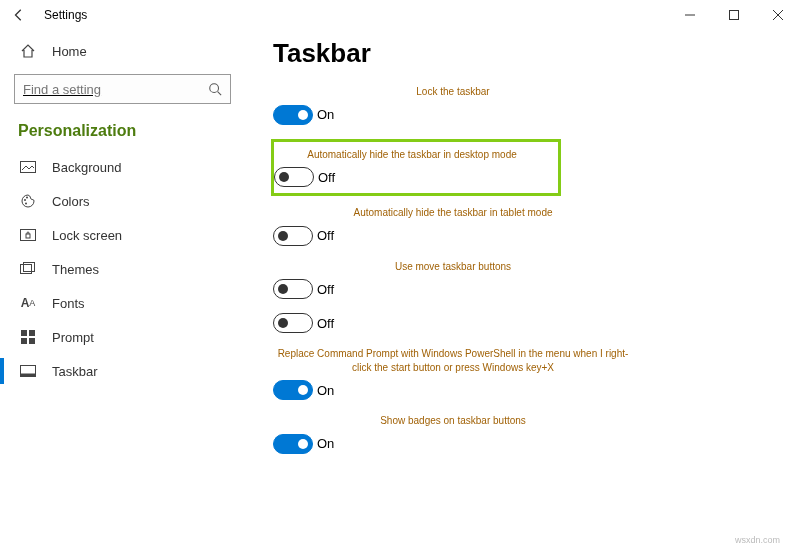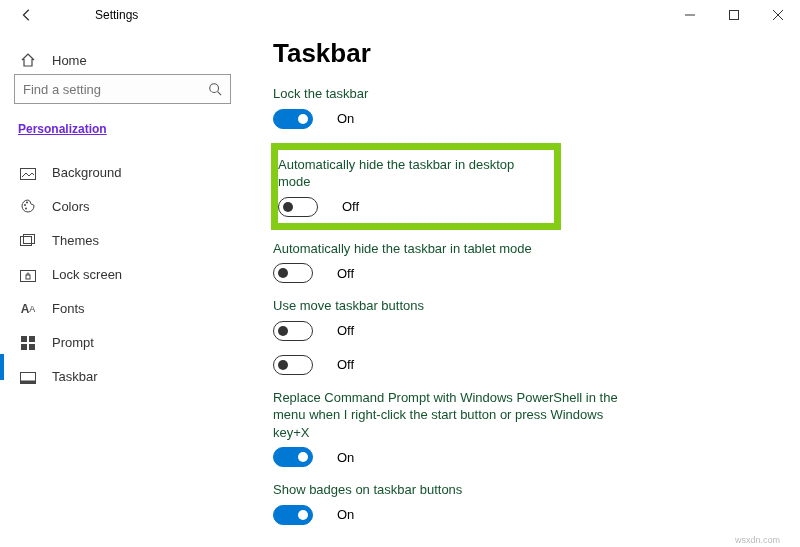--- a/index.html
+++ b/index.html
@@ -1,44 +1,44 @@
 <!DOCTYPE html>
 <html><head>
 <meta charset="utf-8">
 <style>
   * { box-sizing: border-box; margin: 0; padding: 0; font-family: "Segoe UI", -apple-system, sans-serif; }
   html, body { width: 800px; height: 547px; overflow: hidden; background: #fff; }
-  .titlebar { height: 30px; display: flex; align-items: center; padding-left: 20px; background: #fff; gap: 43px; }
+  .titlebar { height: 30px; display: flex; align-items: center; padding-left: 12px; background: #fff; }
   .titlebar .back { width: 24px; text-align: center; font-size: 14px; color: #333; }
   .titlebar .title { font-size: 12px; padding-left: 8px; color: #000; }
   .winbtns { margin-left: auto; display: flex; }
   .winbtns div { width: 44px; height: 30px; display: flex; align-items: center; justify-content: center; font-size: 10px; color: #333; }
   .body { display: flex; height: calc(100% - 30px); }
   .sidebar { width: 245px; background: #fff; padding-top: 4px; }
-  .side-row { display: flex; align-items: flex-end; height: 34px; padding-left: 18px; font-size: 13px; color: #333; }
+  .side-row { display: flex; align-items: center; height: 34px; padding-left: 18px; font-size: 13px; color: #333; }
   .side-row .ico { width: 20px; display: inline-flex; align-items: center; justify-content: center; margin-right: 14px; font-size: 14px; color: #444; }
   .side-row.active { position: relative; }
   .side-row.active::before { content: ""; position: absolute; left: 0; top: 4px; bottom: 4px; width: 4px; background: #0078d4; }
-  .search { margin: 6px 14px 10px 14px; height: 30px; border: 1px solid #999; background: #fdfdfd; display: flex; align-items: center; padding: 0 8px; }
+  .search { margin: 6px 14px 10px 14px; height: 30px; border: 1px solid #999; background: #fdfdfd; display: flex; align-items: center; padding: 0 8px; text-decoration: underline; }
   .search input { border: none; outline: none; flex: 1; font-size: 13px; background: transparent; }
   .search .sico { font-size: 13px; color: #555; }
-  .section-hdr { padding: 8px 18px 10px 18px; font-size: 12px; font-weight: 600; color: #6d28d9; text-decoration: underline; }
+  .section-hdr { padding: 8px 18px 10px 18px; font-size: 16px; font-weight: 600; color: #4d7c0f; }
   .content { flex: 1; padding: 8px 0 0 28px; overflow-y: auto; }
   .content h1 { font-size: 26px; font-weight: 600; margin-bottom: 16px; }
   .setting { margin-bottom: 14px; }
-  .setting .label { font-size: 13px; color: #14532d; margin-bottom: 6px; max-width: 360px; line-height: 1.35; }
-  .togglerow { display: flex; align-items: center; gap: 24px; }
+  .setting .label { font-size: 10px; color: #a16207; margin-bottom: 6px; max-width: 360px; line-height: 1.35; text-align: center; }
+  .togglerow { display: flex; align-items: center; gap: 4px; }
   .toggle { width: 40px; height: 20px; border-radius: 10px; position: relative; border: 1px solid #333; }
   .toggle .knob { position: absolute; width: 10px; height: 10px; border-radius: 50%; top: 4px; }
   .toggle.off { background: #fff; border-color: #333; }
   .toggle.off .knob { left: 4px; background: #333; }
   .toggle.on { background: #0078d4; border-color: #0078d4; }
   .toggle.on .knob { right: 4px; background: #fff; }
   .togglelabel { font-size: 13px; }
-  .highlight { border: 7px solid #84cc16; padding: 6px 8px 6px 0; margin-left: -2px; margin-bottom: 10px; width: 290px; }
+  .highlight { border: 3px solid #84cc16; padding: 6px 8px 6px 0; margin-left: -2px; margin-bottom: 10px; width: 290px; }
   .highlight .label { margin-top: 0; }
   .watermark { position: absolute; right: 20px; bottom: 2px; font-size: 9px; color: #bbb; }
   svg { display: block; }
 </style>
 </head>
 <body>
 
 <div class="titlebar">
   <div class="back">
     <svg width="14" height="14" viewBox="0 0 16 16">
@@ -101,36 +101,36 @@
             <path d="M8 2 A6 6 0 1 0 14 8 C14 6 12 7 11 6 C10 5 11 3 8 2 Z" stroke="#444" fill="none"></path>
             <circle cx="5" cy="7" r="1" fill="#444"></circle>
             <circle cx="7" cy="4.5" r="1" fill="#444"></circle>
             <circle cx="6" cy="10.5" r="1" fill="#444"></circle>
           </svg>
         </span>
       <span>Colors</span>
     </div>
     <div class="side-row">
       <span class="ico">
-          <svg width="16" height="14" viewBox="0 0 16 14">
-            <rect x="0.5" y="2.5" width="11" height="9" stroke="#444" fill="none"></rect>
-            <rect x="3.5" y="0.5" width="11" height="9" stroke="#444" fill="none"></rect>
-          </svg>
-        </span>
-      <span>Themes</span>
-    </div>
-    <div class="side-row">
-      <span class="ico">
           <svg width="16" height="12" viewBox="0 0 16 12">
             <rect x="0.5" y="0.5" width="15" height="11" stroke="#444" fill="none"></rect>
             <rect x="6" y="5" width="4" height="4" stroke="#444" fill="none"></rect>
             <path d="M7 5 V4 A1 1 0 0 1 9 4 V5" stroke="#444" fill="none"></path>
           </svg>
         </span>
       <span>Lock screen</span>
+    </div>
+    <div class="side-row">
+      <span class="ico">
+          <svg width="16" height="14" viewBox="0 0 16 14">
+            <rect x="0.5" y="2.5" width="11" height="9" stroke="#444" fill="none"></rect>
+            <rect x="3.5" y="0.5" width="11" height="9" stroke="#444" fill="none"></rect>
+          </svg>
+        </span>
+      <span>Themes</span>
     </div>
     <div class="side-row">
       <span class="ico">
           <span style="font-size:12px;font-weight:600;">A</span>
           <span style="font-size:9px;">A</span>
         </span>
       <span>Fonts</span>
     </div>
     <div class="side-row">
       <span class="ico">

